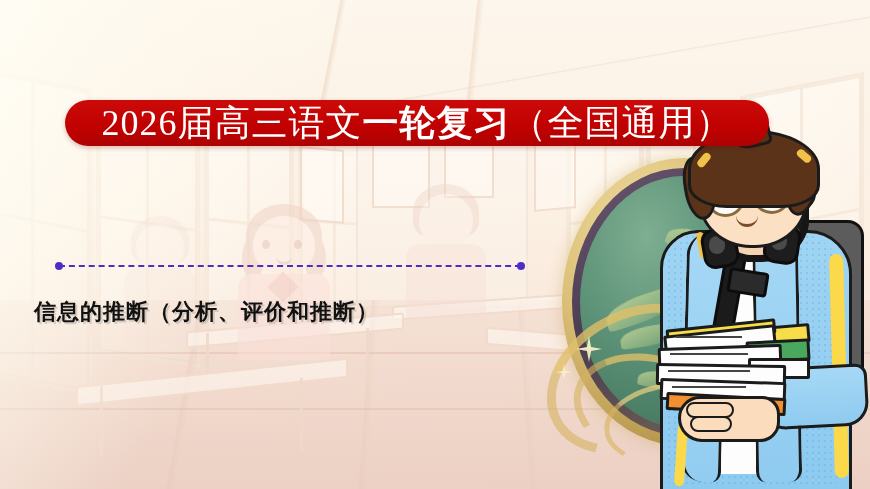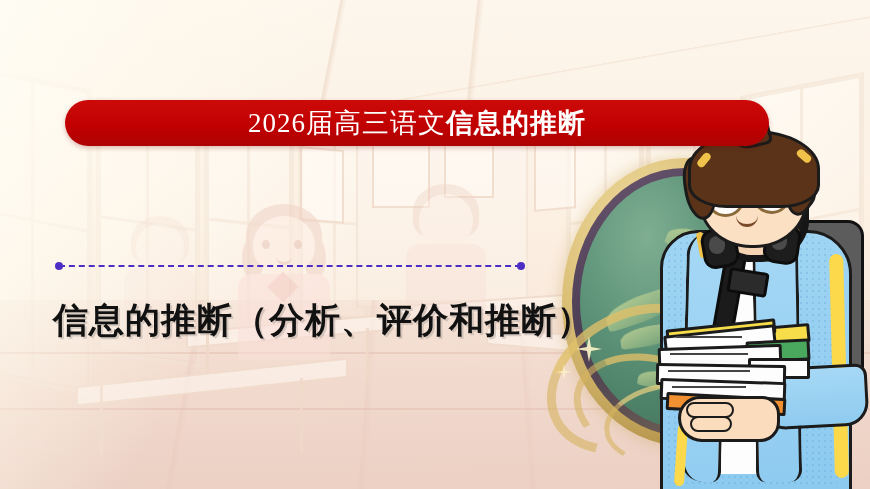--- a/index.html
+++ b/index.html
@@ -410,21 +410,21 @@
     box-shadow: 0 2px 4px rgba(0,0,0,.12);
   }
 
   .banner-red {
     position: absolute; left: 65px; top: 100px; width: 704px; height: 46px;
     background: linear-gradient(180deg,#cc0a0a 0%, #c00000 60%, #ad0303 100%);
     border-radius: 23px;
     display: flex; align-items: center; justify-content: center;
     color: #ffffff;
     font-family: "Liberation Serif", "DejaVu Serif", serif;
-    font-size: 27px; letter-spacing: 1px;
+    font-size: 36px; letter-spacing: 1px;
     box-shadow: 0 2px 5px rgba(120,0,0,.25);
     white-space: nowrap;
   }
   .banner-red .strong { font-weight: bold; }
 
   .lecture-no {
     position: absolute; left: 178px; top: 198px; width: 224px;
     text-align: center;
     color: #e8241c;
     font-size: 40px; font-weight: bold; letter-spacing: 1px;
@@ -436,23 +436,23 @@
     border-top: 2px dashed #4d2ec4;
   }
   .divider .dot {
     position: absolute; top: -5px; width: 8px; height: 8px;
     border-radius: 50%; background: #4d2ec4;
   }
   .divider .dot.l { left: -4px; }
   .divider .dot.r { right: -4px; }
 
   .subject-title {
-    position: absolute; left: 53px; top: 297px; width: 520px;
+    position: absolute; left: 34px; top: 297px; width: 520px;
     color: #111111;
-    font-size: 35px; font-weight: bold; letter-spacing: 1px;
+    font-size: 22px; font-weight: bold; letter-spacing: 1px;
     text-shadow: 2px 2px 0 rgba(150,140,135,.35);
     white-space: nowrap;
   }
 </style>
 </head>
 <body>
 
 <div id="slide">
 
   <div class="bg-layer bg-base"></div>
@@ -593,21 +593,22 @@
     <div class="book-line" id="bl4"></div>
 
     <div class="hand"></div>
     <div class="finger" id="fg1"></div>
     <div class="finger" id="fg2"></div>
   </div>
 
 
   <div class="banner-red">
     <span>2026届高三语文</span>
-      <span class="strong">信息的推断</span>
+      <span class="strong">一轮复习</span>
+      <span>（全国通用）</span>
   </div>
 
 
   <div class="divider">
     <span class="dot l"></span>
     <span class="dot r"></span>
   </div>
 
   <div class="subject-title">信息的推断（分析、评价和推断）</div>
 

